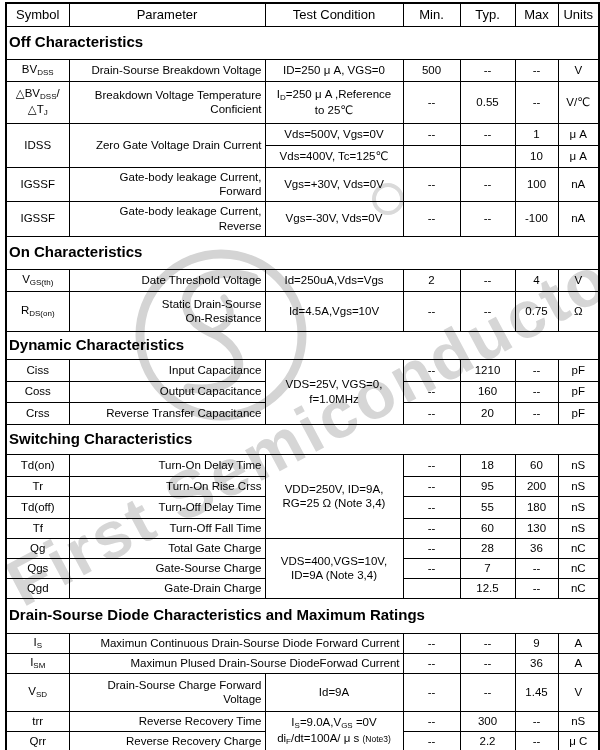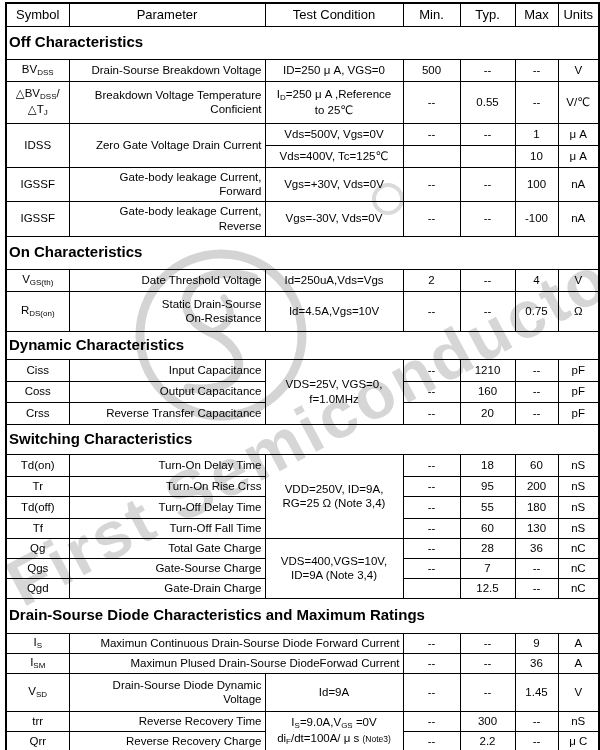--- a/index.html
+++ b/index.html
@@ -283,21 +283,21 @@
       <td class="p" colspan="2">Maximun Plused Drain-Sourse DiodeForwad Current</td>
       <td class="c">--</td>
       <td class="c">--</td>
       <td class="c">36</td>
       <td class="c">A</td>
     </tr>
 
     <tr style="height:38px">
       <td class="c"><span>V</span><span class="sb">SD</span></td>
       <td class="p">
-        <div>Drain-Sourse Diode Dynamic</div>
+        <div>Drain-Sourse Charge Forward</div>
         <div>Voltage</div>
       </td>
       <td class="t">Id=9A</td>
       <td class="c">--</td>
       <td class="c">--</td>
       <td class="c">1.45</td>
       <td class="c">V</td>
     </tr>
 
     <tr style="height:20px">

